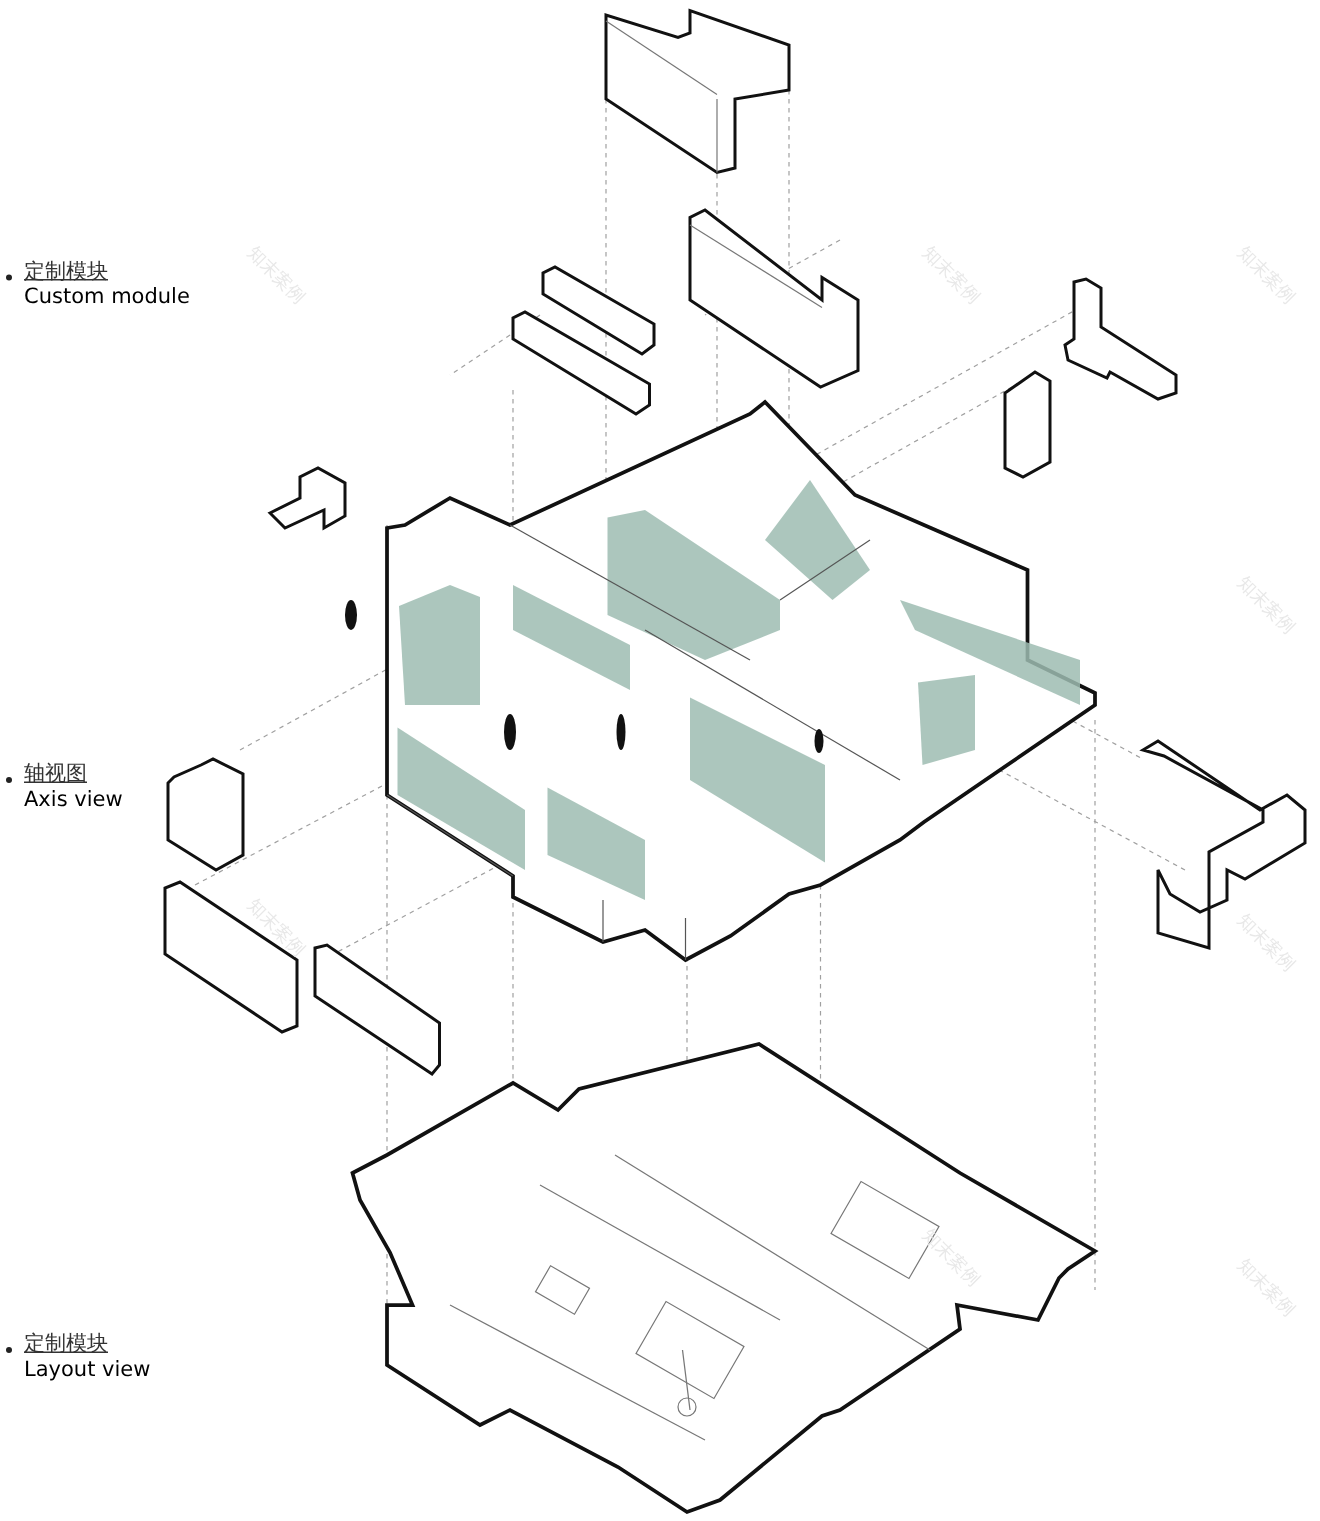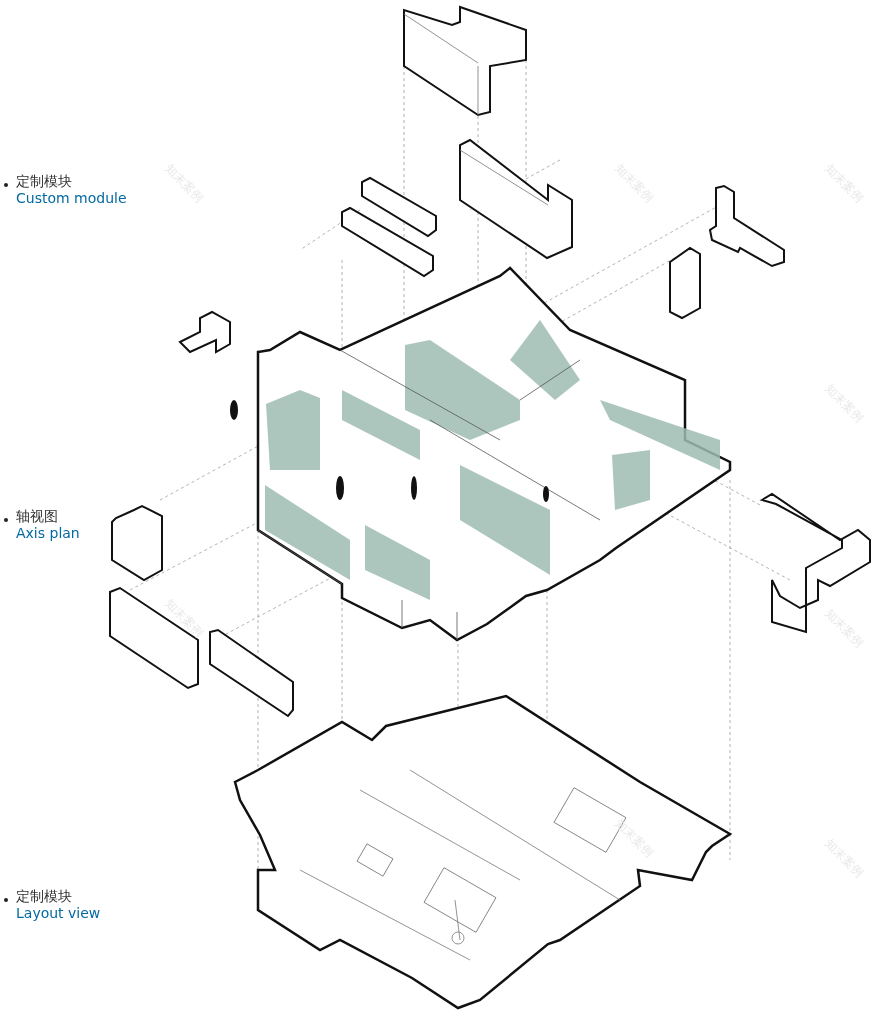--- a/index.html
+++ b/index.html
@@ -1,21 +1,21 @@
 <!DOCTYPE html>
 <html><head>
 <meta charset="utf-8">
 <style>
   html,body{margin:0;padding:0;background:#ffffff;}
   body{width:880px;height:1014px;position:relative;overflow:hidden;font-family:"DejaVu Sans","Liberation Sans",sans-serif;}
   #canvas{position:absolute;left:0;top:0;width:880px;height:1014px;}
   .label{position:absolute;left:4px;color:#333;}
   .label .bullet{position:absolute;left:0;top:10px;width:4px;height:4px;border-radius:50%;background:#222;}
-  .label .zh{position:absolute;left:12px;top:0;font-size:14px;line-height:16px;white-space:nowrap;}
-  .label .en{position:absolute;left:12px;top:17px;font-size:14px;line-height:16px;white-space:nowrap;color:#0369a1;}
+  .label .zh{position:absolute;left:12px;top:0;font-size:14px;line-height:16px;white-space:nowrap;text-decoration:underline;}
+  .label .en{position:absolute;left:12px;top:17px;font-size:14px;line-height:16px;white-space:nowrap;color:#000000;}
   .wm{position:absolute;font-size:12px;color:#e8e8e8;transform:rotate(45deg);white-space:nowrap;}
 </style>
 </head>
 <body>
 
 <svg id="canvas" viewBox="0 0 880 1014" xmlns="http://www.w3.org/2000/svg">
 
   <g stroke="#a0a0a0" stroke-width="0.8" stroke-dasharray="3,3" fill="none">
     <line x1="404" y1="60" x2="404" y2="420"></line>
     <line x1="478" y1="110" x2="478" y2="300"></line>
@@ -117,21 +117,21 @@
 </svg>
 
 <div class="label" style="top:173px;">
   <span class="bullet"></span>
   <span class="zh">定制模块</span>
   <span class="en">Custom module</span>
 </div>
 <div class="label" style="top:508px;">
   <span class="bullet"></span>
   <span class="zh">轴视图</span>
-  <span class="en">Axis plan</span>
+  <span class="en">Axis view</span>
 </div>
 <div class="label" style="top:888px;">
   <span class="bullet"></span>
   <span class="zh">定制模块</span>
   <span class="en">Layout view</span>
 </div>
 
 <span class="wm" style="left:160px;top:175px;">知末案例</span>
 <span class="wm" style="left:610px;top:175px;">知末案例</span>
 <span class="wm" style="left:820px;top:175px;">知末案例</span>

